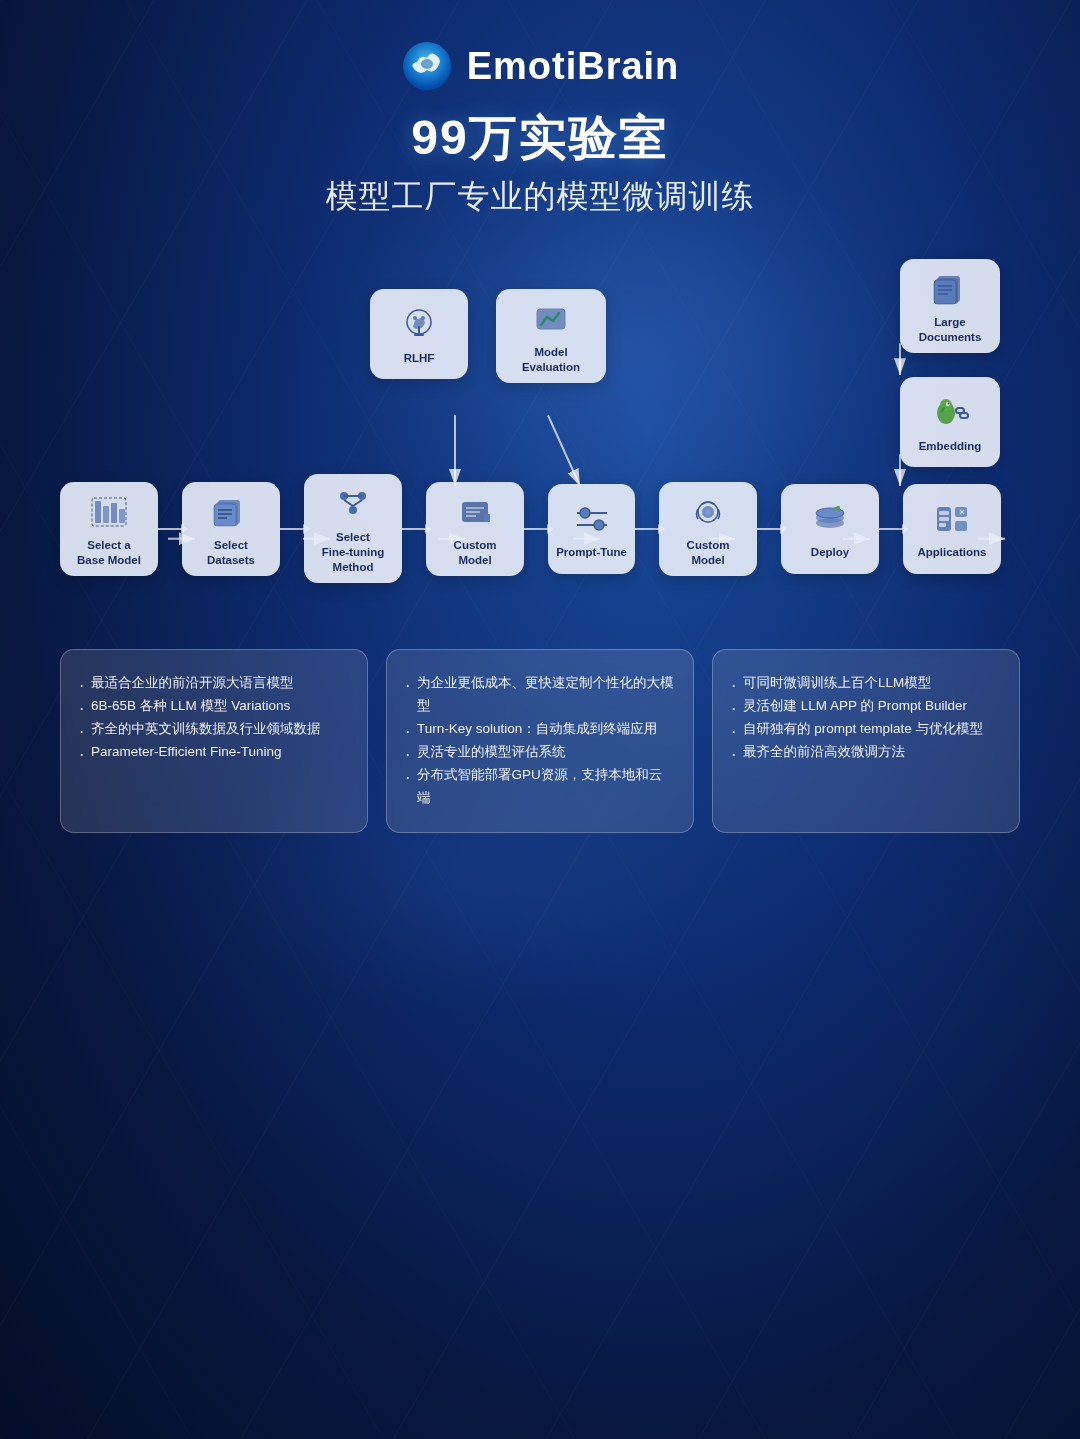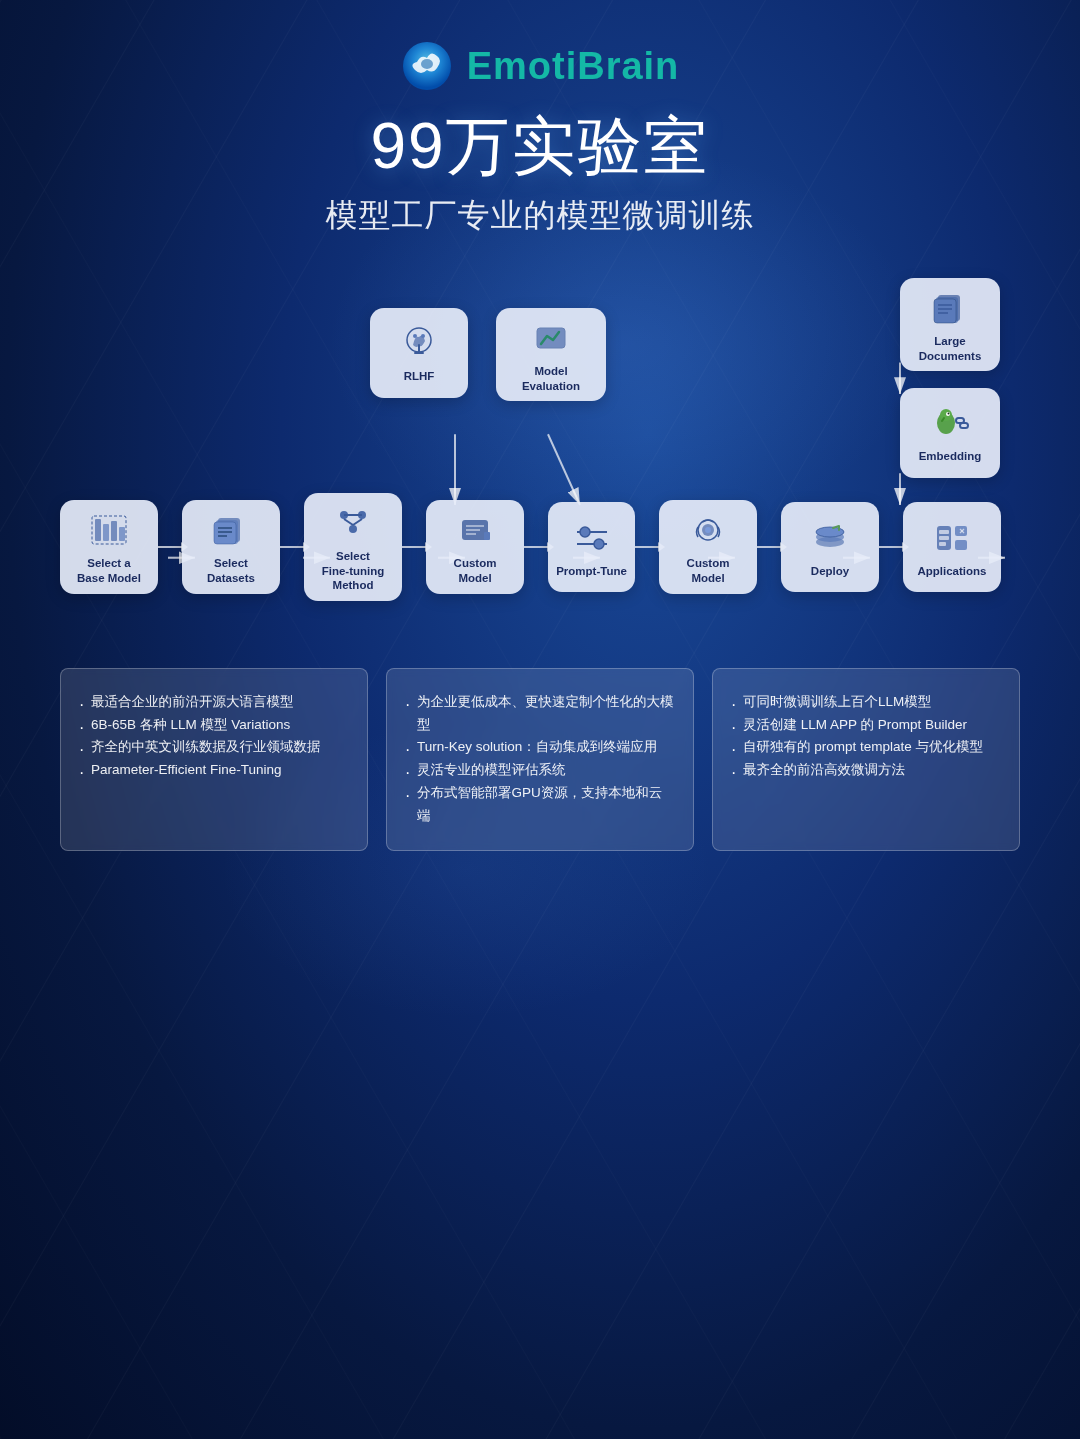--- a/index.html
+++ b/index.html
@@ -76,28 +76,28 @@
     }
 
     .logo-icon {
       width: 52px;
       height: 52px;
     }
 
     .brand-name {
       font-size: 38px;
       font-weight: 600;
-      color: #14b8a6;
+      color: #ffffff;
       letter-spacing: 1px;
     }
 
     
     .main-title {
-      font-size: 64px;
-      font-weight: 400;
+      font-size: 48px;
+      font-weight: 700;
       color: white;
       text-align: center;
       line-height: 1.15;
       margin-bottom: 10px;
       text-shadow: 0 2px 20px rgba(100,180,255,0.4);
       letter-spacing: 2px;
     }
 
     .sub-title {
       font-size: 32px;
@@ -177,21 +177,21 @@
       display: flex;
       gap: 18px;
       width: 100%;
       margin-top: 10px;
     }
 
     .info-box {
       flex: 1;
       background: rgba(255,255,255,0.12);
       border: 1px solid rgba(255,255,255,0.25);
-      border-radius: 8px;
+      border-radius: 14px;
       padding: 22px 18px;
       backdrop-filter: blur(4px);
     }
 
     .info-item {
       color: rgba(255,255,255,0.92);
       font-size: 13.5px;
       line-height: 1.7;
       position: relative;
       padding-left: 12px;
@@ -279,21 +279,21 @@
             <rect x="2" y="8" width="22" height="24" rx="3" fill="#5a7aba" stroke="#2a4a7a" stroke-width="0.5"></rect>
             <line x1="6" y1="14" x2="20" y2="14" stroke="#3a5a9a" stroke-width="1.5"></line>
             <line x1="6" y1="18" x2="20" y2="18" stroke="#3a5a9a" stroke-width="1.5"></line>
             <line x1="6" y1="22" x2="16" y2="22" stroke="#3a5a9a" stroke-width="1.5"></line>
           </svg>
         </div>
         <div class="flow-box-label">Large<br>Documents</div>
       </div>
     </div>
 
-    <div style="position:absolute; right:20px; top:110px; display:flex; flex-direction:column; align-items:center;">
+    <div style="position:absolute; right:20px; top:118px; display:flex; flex-direction:column; align-items:center;">
       <div class="flow-box" style="width:100px;">
         <div class="icon-area">
 
           <svg width="40" height="34" viewBox="0 0 40 34">
 
             <ellipse cx="16" cy="17" rx="9" ry="11" fill="#4a9a3a" opacity="0.9"></ellipse>
             <circle cx="16" cy="9" r="6" fill="#5aaa4a"></circle>
             <circle cx="18" cy="8" r="2" fill="white"></circle>
             <circle cx="18.5" cy="7.5" r="1" fill="#1a2a1a"></circle>
             <path d="M14 12 L12 15" stroke="#3a8a2a" stroke-width="2" stroke-linecap="round"></path>

